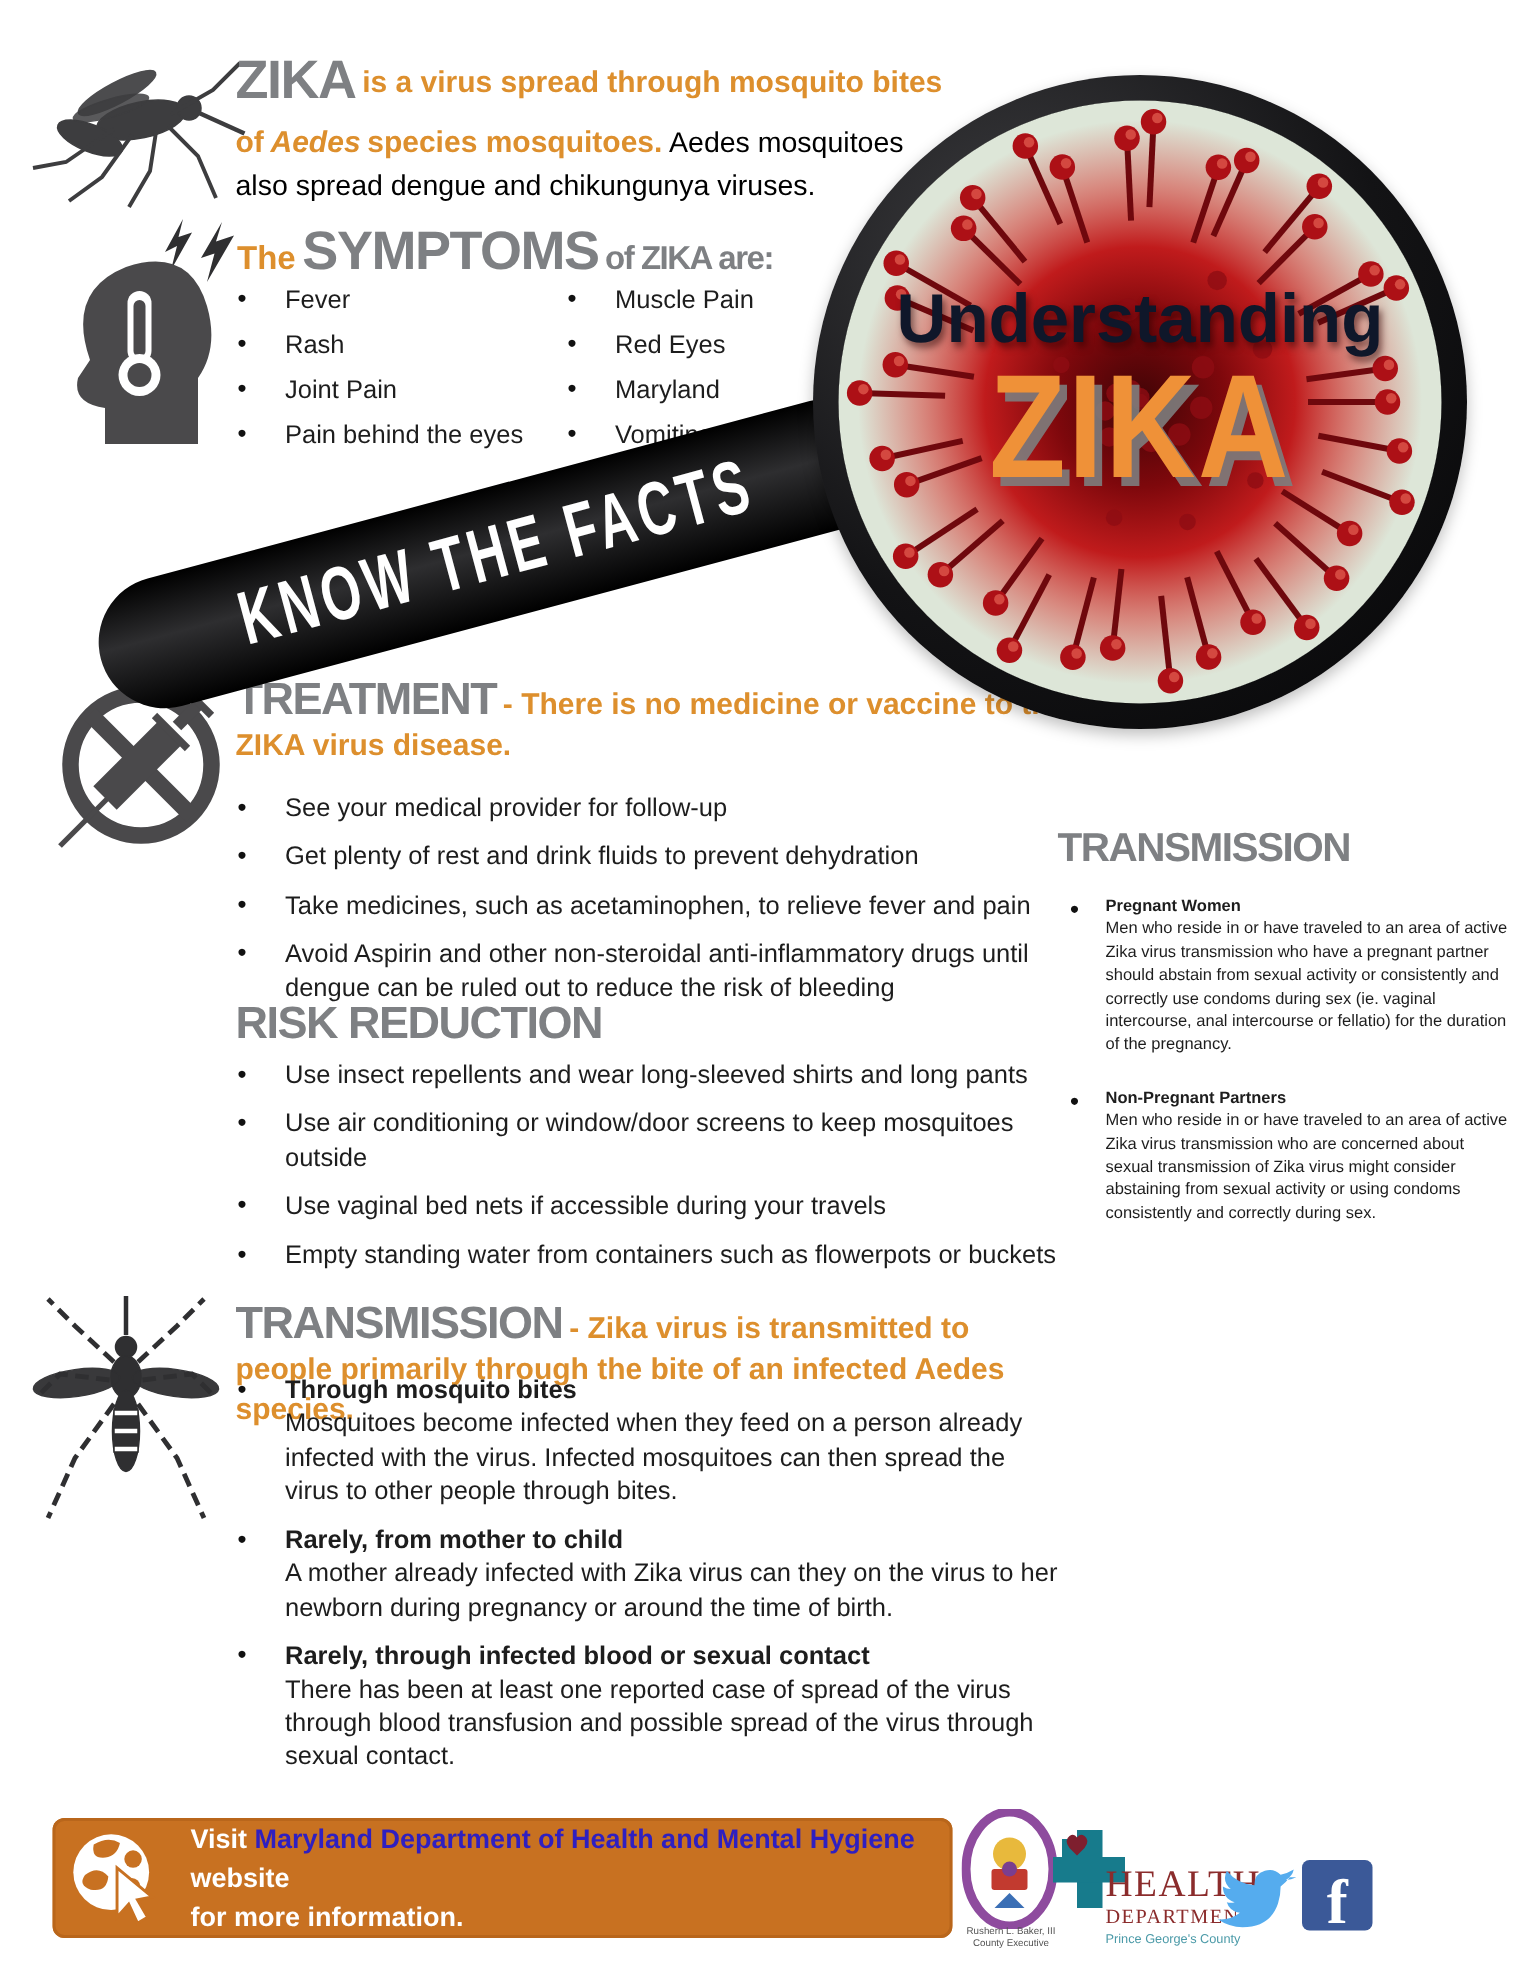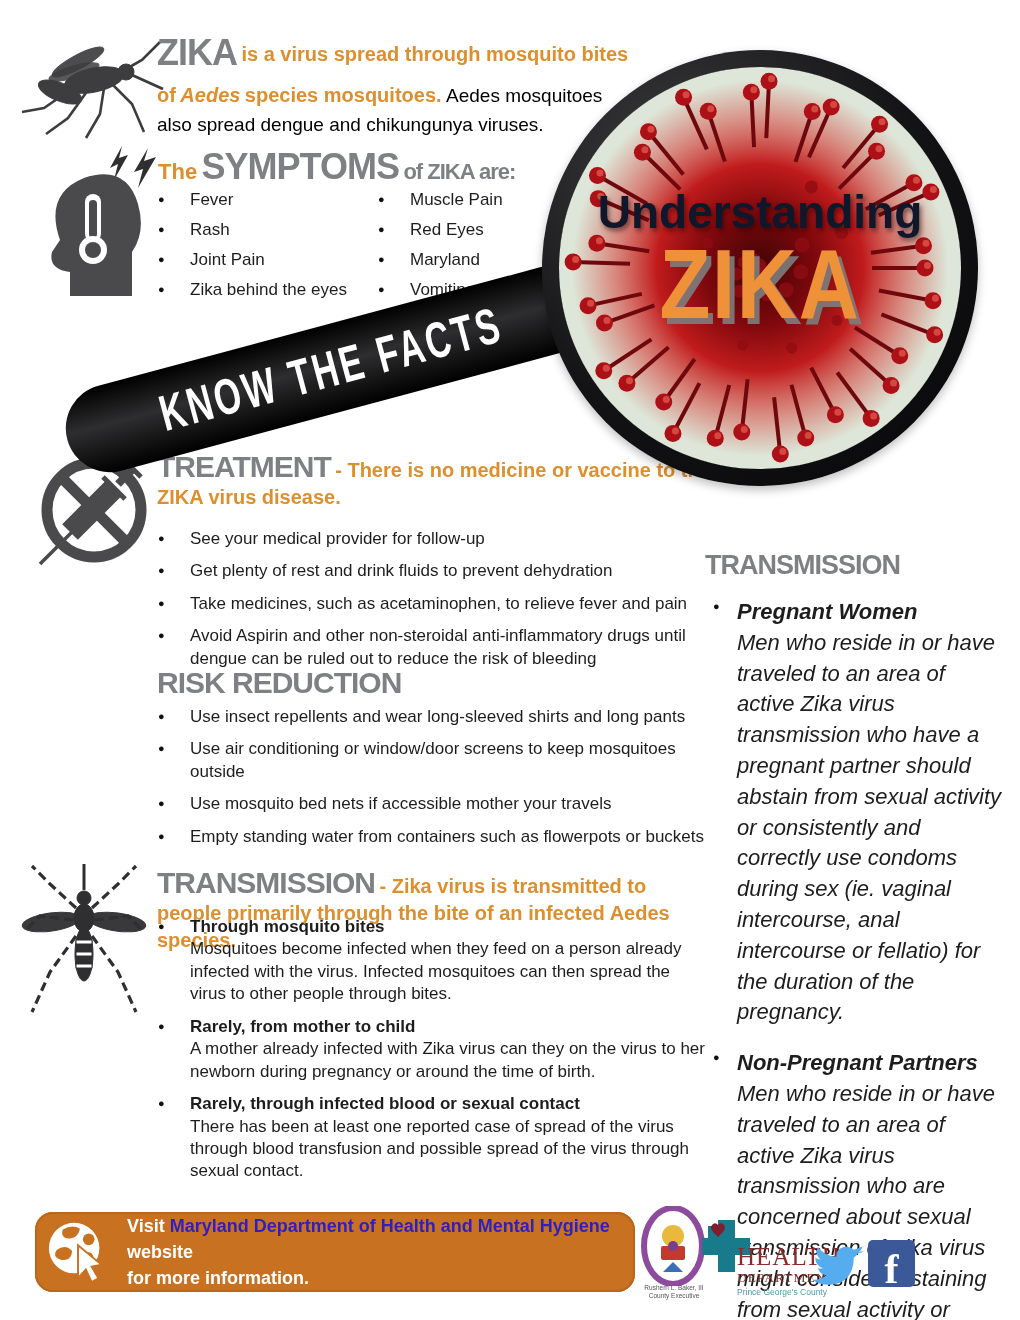--- a/index.html
+++ b/index.html
@@ -72,25 +72,25 @@
   .risk-list li{margin-bottom:15px;}
   .transL-head{left:157px;top:866px;width:550px;}
   .transL-list{left:150px;top:916px;width:555px;}
   .transL-list li{margin-bottom:14px;}
   .li-title{font-weight:bold;}
 
   
   .transR{left:705px;top:550px;width:302px;}
   .transR h2{margin:0 0 16px 0;font-size:27px;}
   .transR ul.blist li{padding-left:32px;margin-bottom:20px;}
-  .transR .body-txt{font-size:22px;line-height:1.4;font-style:italic;}
+  .transR .body-txt{font-size:11px;line-height:1.4;}
 
   
   .foot-bar{
-    left:35px;top:1212px;width:600px;height:80px;background:#C87121;border-radius:18px;
+    left:35px;top:1212px;width:600px;height:80px;background:#C87121;border-radius:8px;
     display:flex;align-items:center;box-shadow:inset 0 0 0 2px #b9661b;
   }
   .foot-globe{width:68px;height:68px;margin-left:10px;flex:0 0 auto;}
   .foot-text{margin-left:14px;font-size:18px;color:#ffffff;font-weight:bold;line-height:1.45;}
   .foot-link{color:#2F1FC0;cursor:pointer;}
   .seal{left:641px;top:1206px;width:64px;height:80px;}
   .seal-cap{left:633px;top:1284px;width:82px;text-align:center;font-size:6.5px;color:#555;line-height:1.25;}
   .hd-cross{left:700px;top:1218px;width:52px;height:60px;}
   .hd-text{left:737px;top:1244px;width:180px;font-family:"Liberation Serif",serif;color:#8B2C2C;line-height:1;}
   .hd-text .l1{font-size:25px;letter-spacing:1px;}
@@ -150,21 +150,21 @@
   <div class="abs sym-head">
     <span class="the">The</span>
     <span class="gray-h big">SYMPTOMS</span>
     <span class="gray-h suf">of ZIKA are:</span>
   </div>
   <div class="abs sym-cols">
     <ul class="blist sym-col">
       <li>Fever</li>
       <li>Rash</li>
       <li>Joint Pain</li>
-      <li>Zika behind the eyes</li>
+      <li>Pain behind the eyes</li>
     </ul>
     <ul class="blist sym-col">
       <li>Muscle Pain</li>
       <li>Red Eyes</li>
       <li>Maryland</li>
       <li>Vomiting</li>
     </ul>
   </div>
 
   <div class="abs handle">
@@ -335,21 +335,21 @@
     <li>Take medicines, such as acetaminophen, to relieve fever and pain</li>
     <li>Avoid Aspirin and other non-steroidal anti-inflammatory drugs until dengue can be ruled out to reduce the risk of bleeding</li>
   </ul>
 
   <div class="abs risk-head">
     <span class="gray-h sec-head">RISK REDUCTION</span>
   </div>
   <ul class="abs blist risk-list body-txt">
     <li>Use insect repellents and wear long-sleeved shirts and long pants</li>
     <li>Use air conditioning or window/door screens to keep mosquitoes outside</li>
-    <li>Use mosquito bed nets if accessible mother your travels</li>
+    <li>Use vaginal bed nets if accessible during your travels</li>
     <li>Empty standing water from containers such as flowerpots or buckets</li>
   </ul>
 
   <svg class="abs" style="left:20px;top:860px;" width="128" height="178" viewBox="0 0 128 178">
     <g stroke="#2f2f31" fill="#2f2f31">
       <line x1="64" y1="30" x2="64" y2="4" stroke-width="3"></line>
       <circle cx="64" cy="38" r="7"></circle>
       <ellipse cx="64" cy="58" rx="10" ry="14"></ellipse>
       <ellipse cx="64" cy="94" rx="9" ry="27"></ellipse>
       <rect x="56" y="80" width="16" height="4" fill="#ffffff"></rect>

